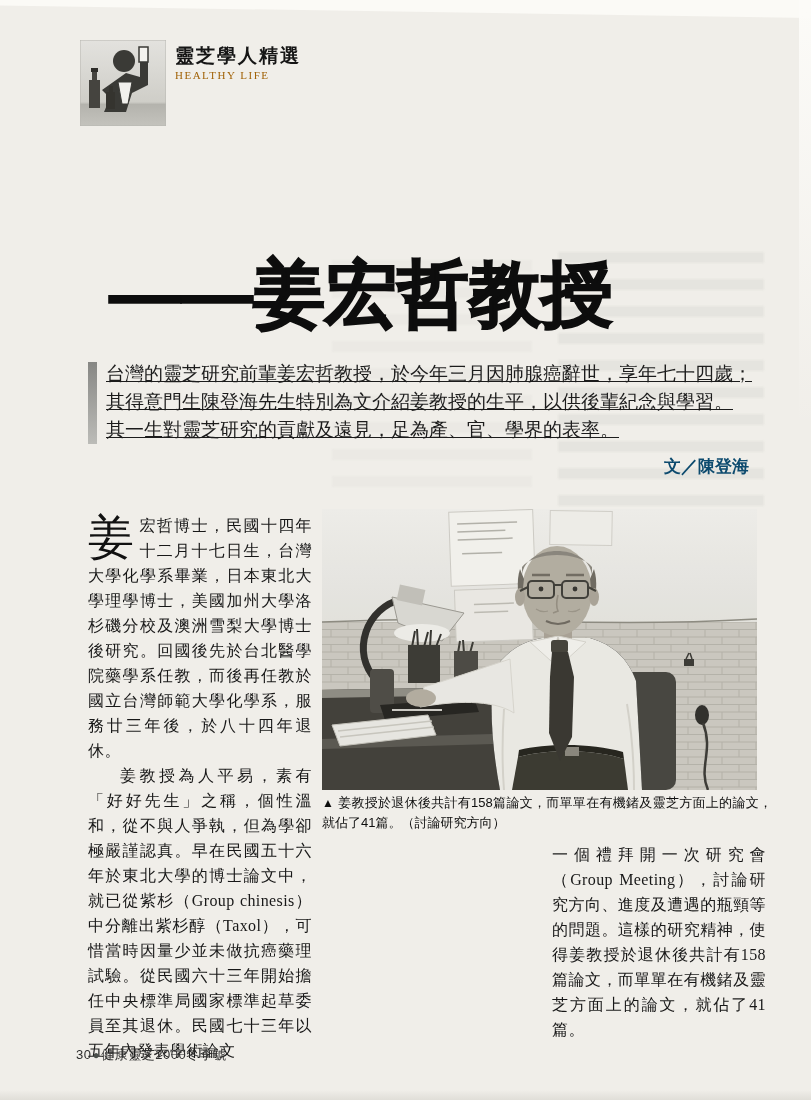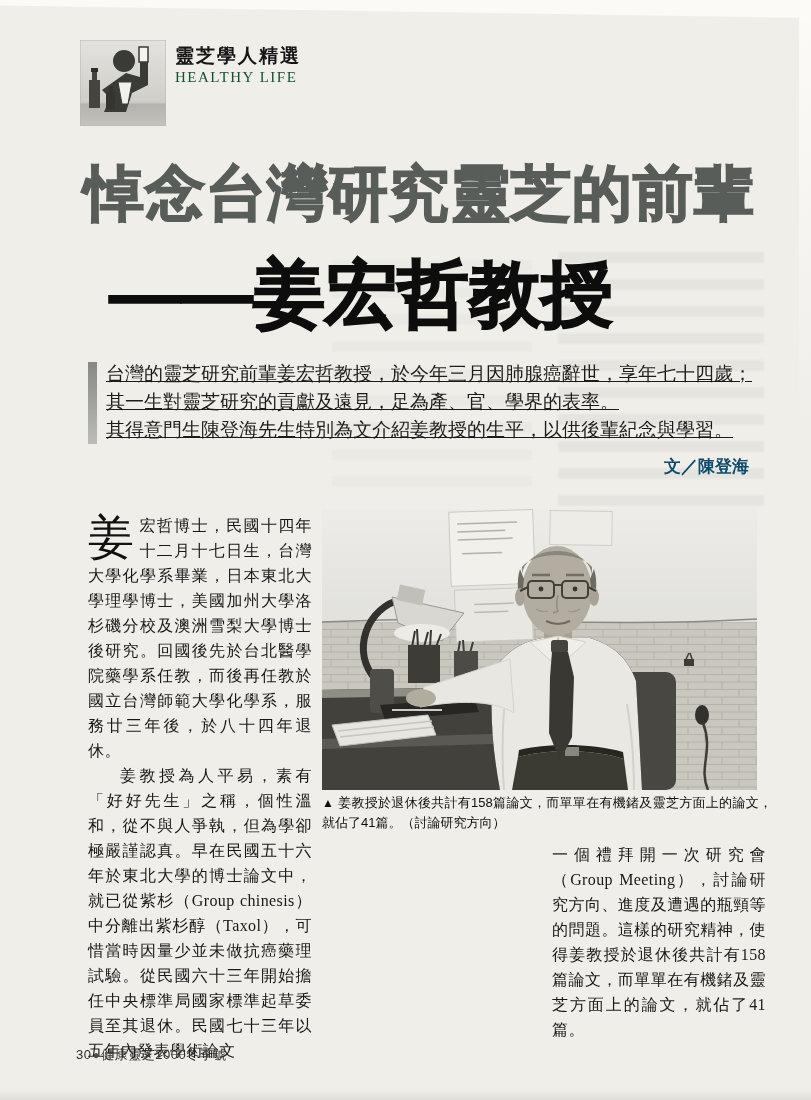--- a/index.html
+++ b/index.html
@@ -11,21 +11,21 @@
     clip-path:polygon(0 0,100% 0,100% 100%,0 30%);}
   .scan-right{position:absolute;right:0;top:0;width:12px;height:430px;
     background:linear-gradient(180deg,#fcfbf8,rgba(252,251,248,0));}
   .scan-bottom{position:absolute;left:0;bottom:0;width:100%;height:10px;
     background:linear-gradient(0deg,#e0ded8,rgba(224,222,216,0));}
 
   .logo-box{position:absolute;left:80px;top:40px;width:86px;height:86px;}
   .logo-title{position:absolute;left:175px;top:43px;font-size:19px;font-weight:bold;
     color:#151515;letter-spacing:2px;text-align:center;}
   .logo-sub{position:absolute;left:175px;top:69px;font-family:"Liberation Serif",serif;
-    font-size:15px;color:#14532d;letter-spacing:1.5px;}
+    font-size:11px;color:#a16207;letter-spacing:1.5px;}
 
   .title1{position:absolute;left:84px;top:154px;font-size:60px;font-weight:800;
     color:#585d59;letter-spacing:1px;white-space:nowrap;-webkit-text-stroke:1.6px #585d59;}
   .title2{position:absolute;left:109px;top:247px;font-size:72px;font-weight:700;
     color:#0d0d0d;white-space:nowrap;-webkit-text-stroke:1.6px #0d0d0d;}
 
   .ghost{position:absolute;filter:blur(1.3px);pointer-events:none;
     background:repeating-linear-gradient(180deg,rgba(118,126,118,.16) 0 11px,rgba(0,0,0,0) 11px 27px);}
   .g1{left:558px;top:252px;width:206px;height:266px;opacity:.55;}
   .g2{left:332px;top:260px;width:200px;height:236px;opacity:.28;}
@@ -86,28 +86,27 @@
       <path d="M26 52 L35 52 L35 69 L26 69 Z" fill="#35342f"></path>
       <rect x="29" y="46" width="4" height="6" fill="#35342f"></rect>
     </svg>
   </div>
   <div class="logo-title">靈芝學人精選</div>
   <div class="logo-sub">HEALTHY LIFE</div>
 
   <div class="ghost g1"></div>
   <div class="ghost g2"></div>
 
-  <div class="title1">悼念台灣研究靈芝的前輩</div>
   <div class="title2">——姜宏哲教授</div>
 
   <div class="intro-bar"></div>
   <div class="intro-text">
     <div>台灣的靈芝研究前輩姜宏哲教授，於今年三月因肺腺癌辭世，享年七十四歲；</div>
+    <div>其得意門生陳登海先生特別為文介紹姜教授的生平，以供後輩紀念與學習。</div>
     <div>其一生對靈芝研究的貢獻及遠見，足為產、官、學界的表率。</div>
-    <div>其得意門生陳登海先生特別為文介紹姜教授的生平，以供後輩紀念與學習。</div>
   </div>
 
   <div class="byline">文／陳登海</div>
 
   <div class="body-col col1">
     <p><span class="dropcap">姜</span><span>宏哲博士，民國十四年十二月十七日生，台灣大學化學系畢業，日本東北大學理學博士，美國加州大學洛杉磯分校及澳洲雪梨大學博士後研究。回國後先於台北醫學院藥學系任教，而後再任教於國立台灣師範大學化學系，服務廿三年後，於八十四年退休。</span></p>
     <p class="p-indent">姜教授為人平易，素有「好好先生」之稱，個性溫和，從不與人爭執，但為學卻極嚴謹認真。早在民國五十六年於東北大學的博士論文中，就已從紫杉（Group chinesis）中分離出紫杉醇（Taxol），可惜當時因量少並未做抗癌藥理試驗。從民國六十三年開始擔任中央標準局國家標準起草委員至其退休。民國七十三年以五年內發表學術論文</p>
   </div>
 
   <div class="photo">

